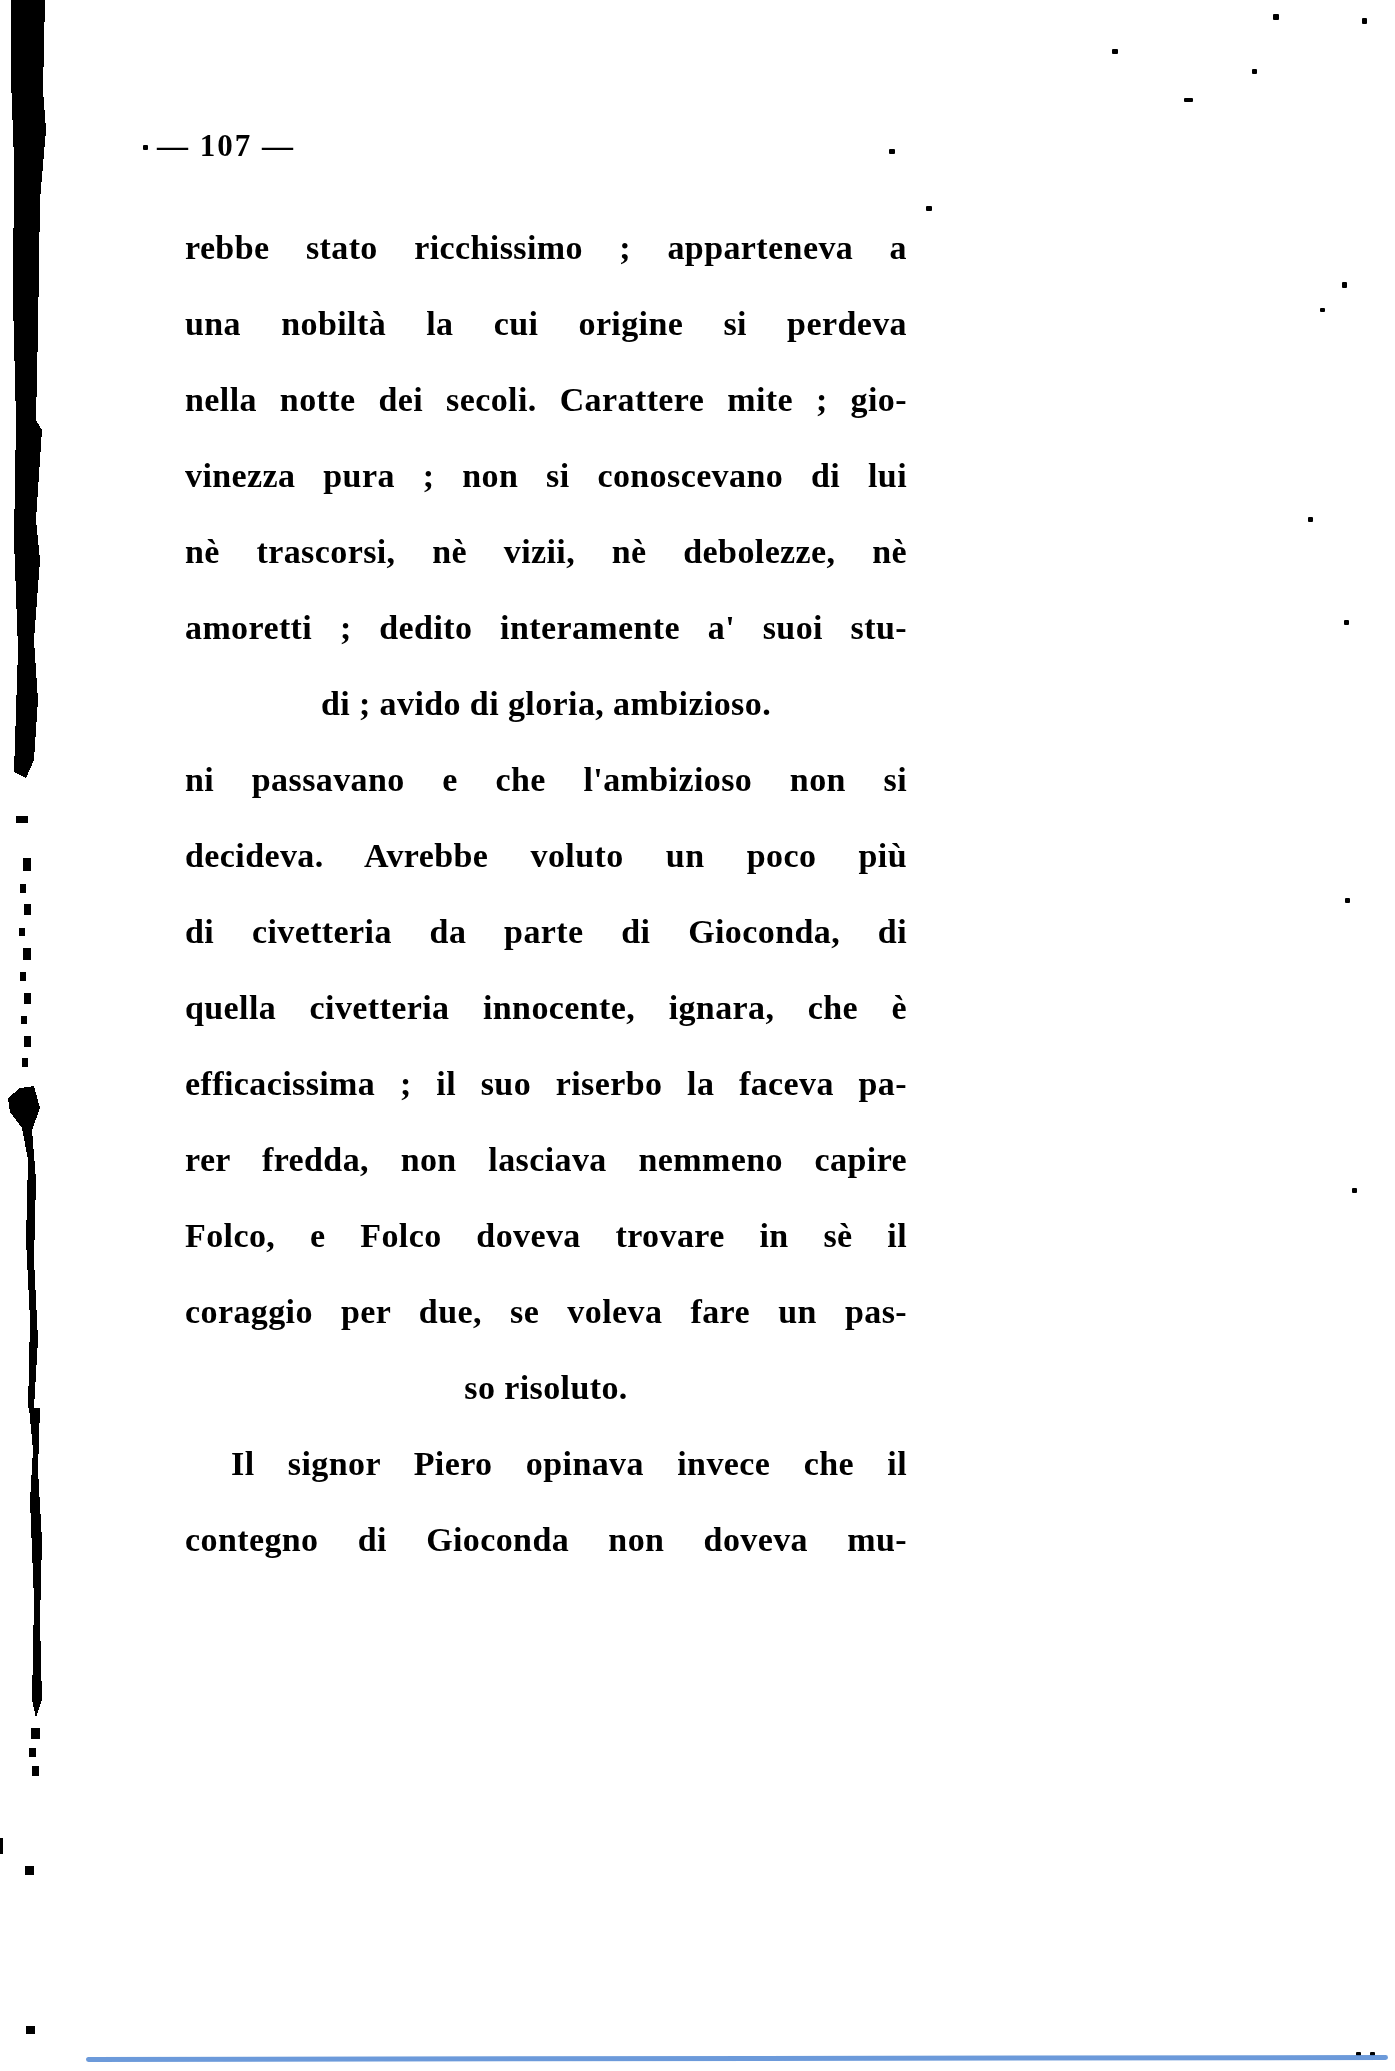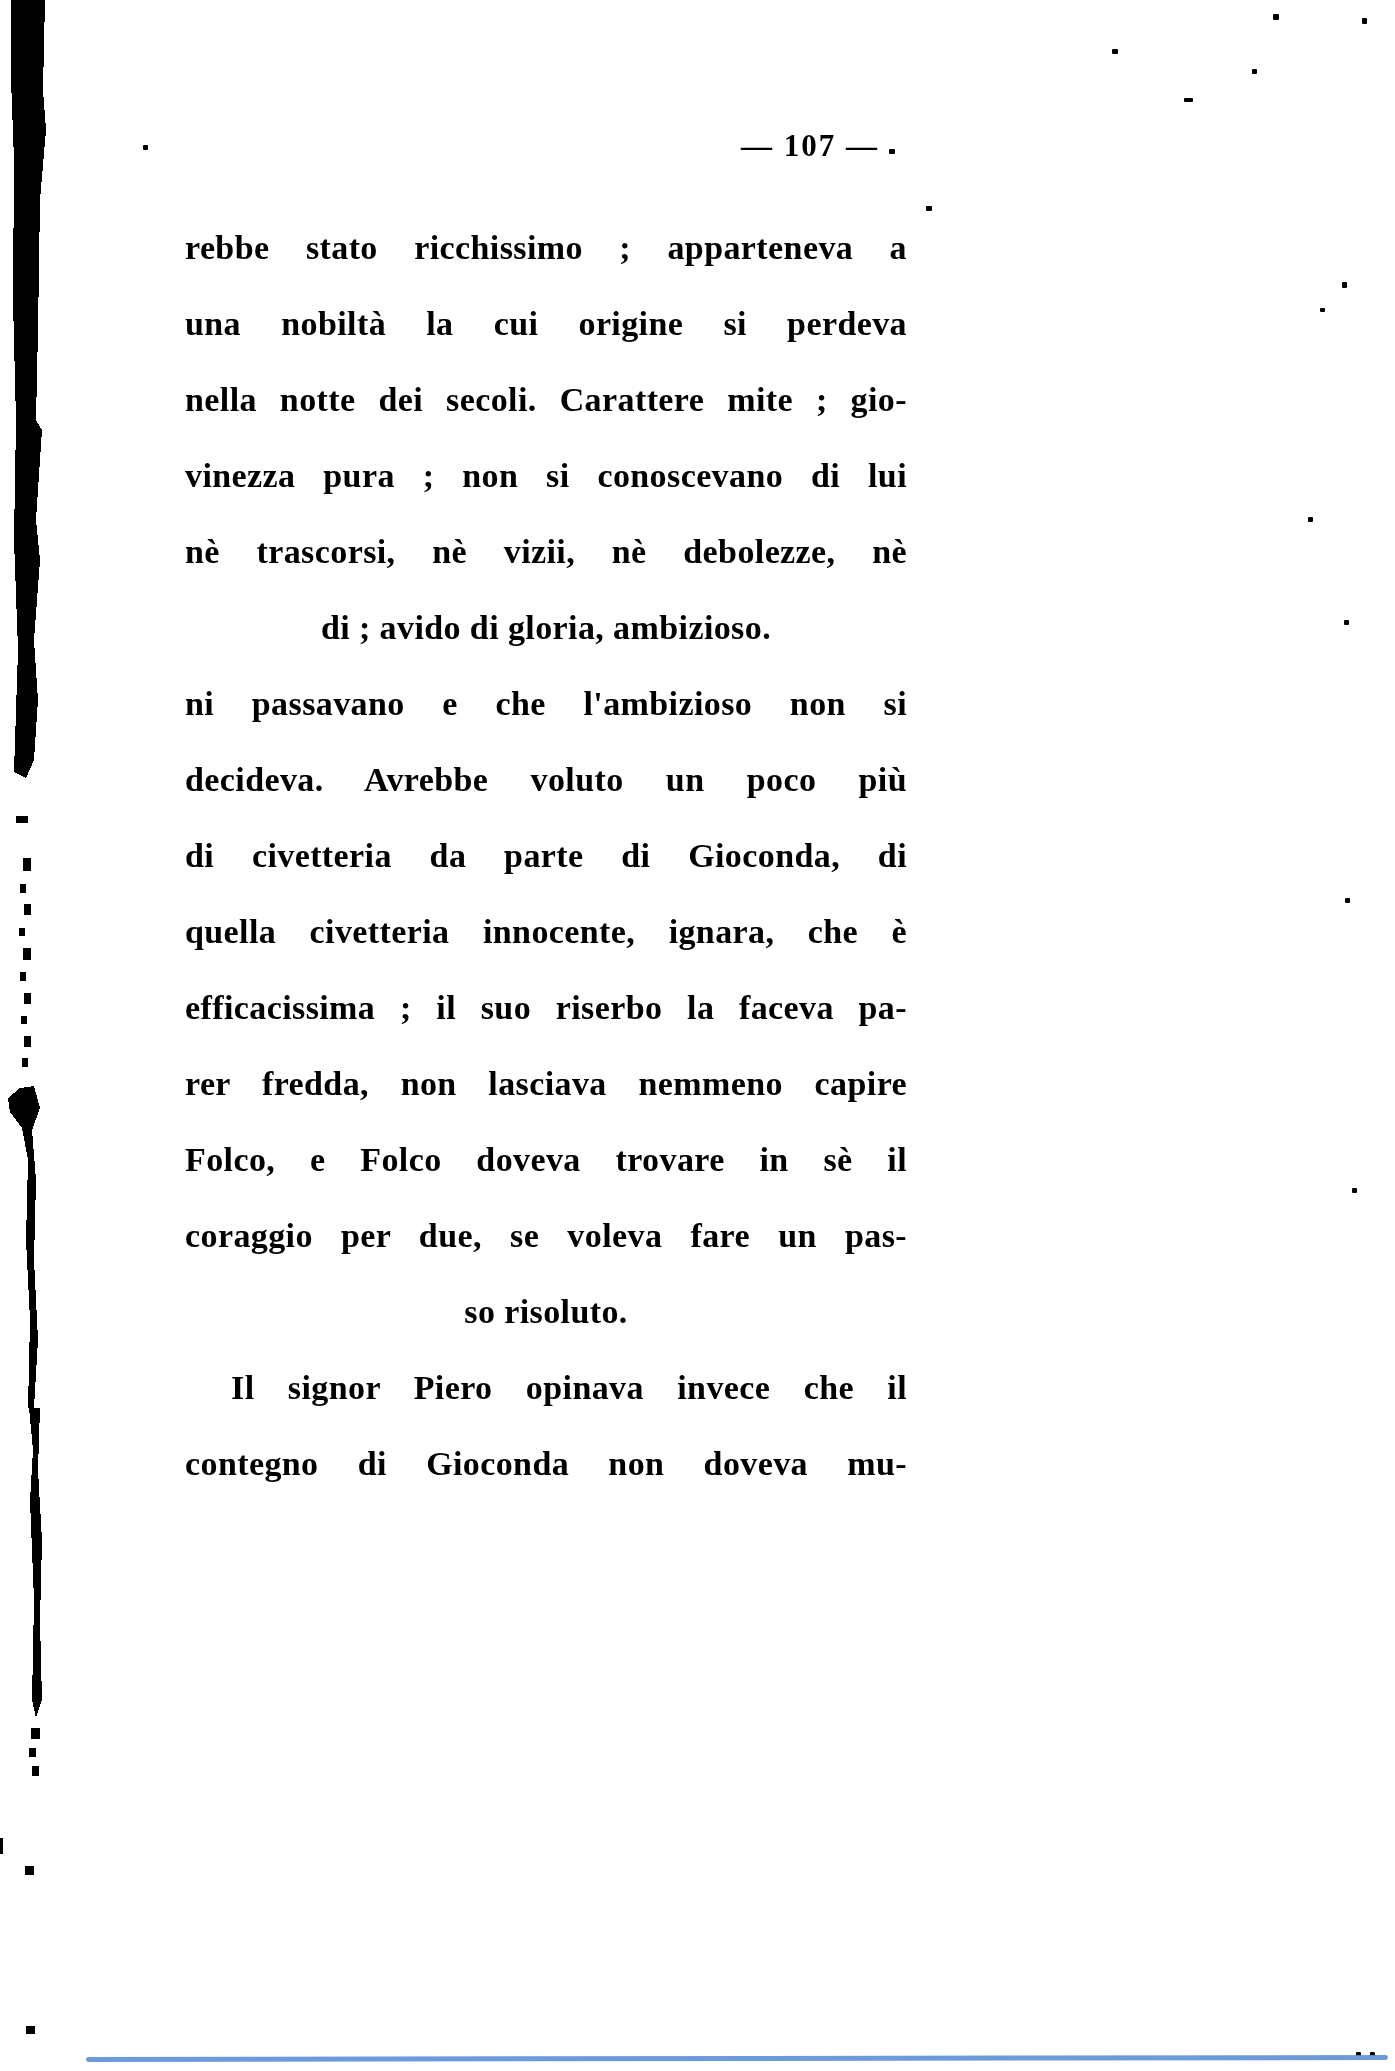--- a/index.html
+++ b/index.html
@@ -11,21 +11,21 @@
     font-family:"Liberation Serif","DejaVu Serif",serif;
     color:#000;
   }
   #page{
     position:absolute;inset:0;
     background:var(--paper,#fff);
   }
   .page-number{
     position:absolute;
     left:185px;top:128px;width:722px;
-    text-align:right;
+    text-align:left;
     transform:translateX(-28px);
     font-size:31px;
     font-weight:600;
     letter-spacing:2px;
     color:var(--ink,#000);
   }
   .textblock{
     position:absolute;
     left:185px;top:210px;width:722px;
     font-size:34px;
@@ -86,20 +86,21 @@
   </svg>
 
   <div class="page-number">— 107 —</div>
 
   <div class="textblock">
     <div class="line j">rebbe stato ricchissimo ; apparteneva a</div>
     <div class="line j">una nobiltà la cui origine si perdeva</div>
     <div class="line j">nella notte dei secoli. Carattere mite ; gio-</div>
     <div class="line j">vinezza pura ; non si conoscevano di lui</div>
     <div class="line j">nè trascorsi, nè vizii, nè debolezze, nè</div>
+    <div class="line j">amoretti ; dedito interamente a' suoi stu-</div>
     <div class="line end">di ; avido di gloria, ambizioso.</div>
     <div class="line j">ni passavano e che l'ambizioso non si</div>
     <div class="line j">decideva. Avrebbe voluto un poco più</div>
     <div class="line j">di civetteria da parte di Gioconda, di</div>
     <div class="line j">quella civetteria innocente, ignara, che è</div>
     <div class="line j">efficacissima ; il suo riserbo la faceva pa-</div>
     <div class="line j">rer fredda, non lasciava nemmeno capire</div>
     <div class="line j">Folco, e Folco doveva trovare in sè il</div>
     <div class="line j">coraggio per due, se voleva fare un pas-</div>
     <div class="line end">so risoluto.</div>

